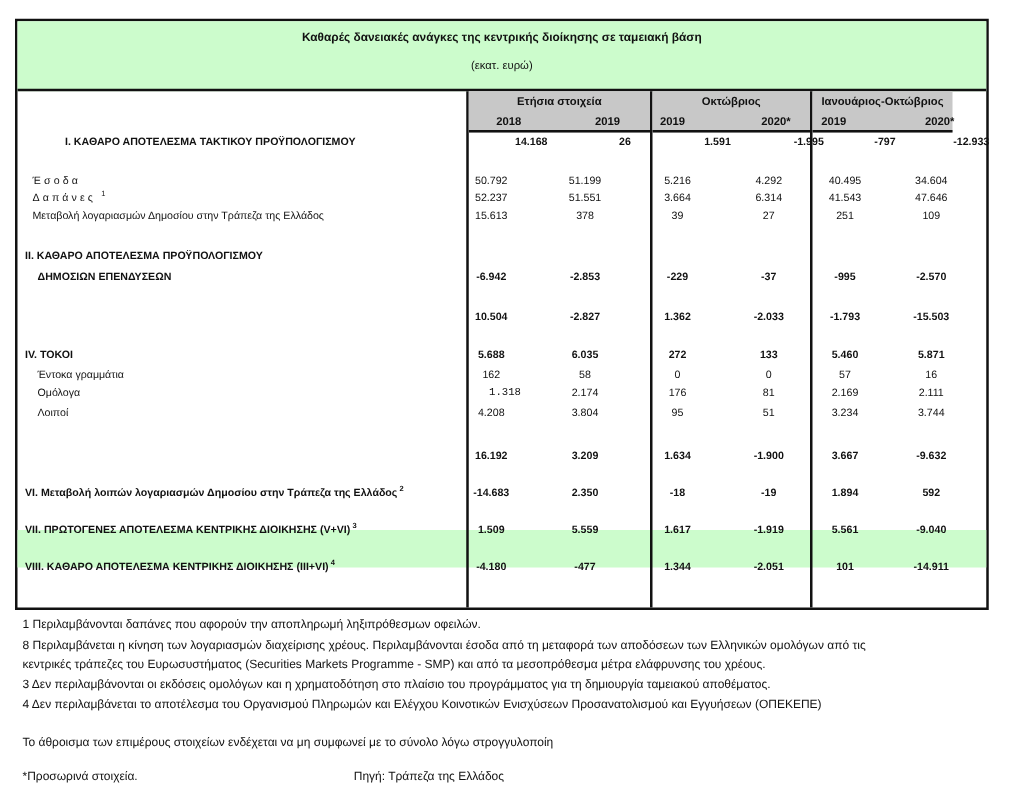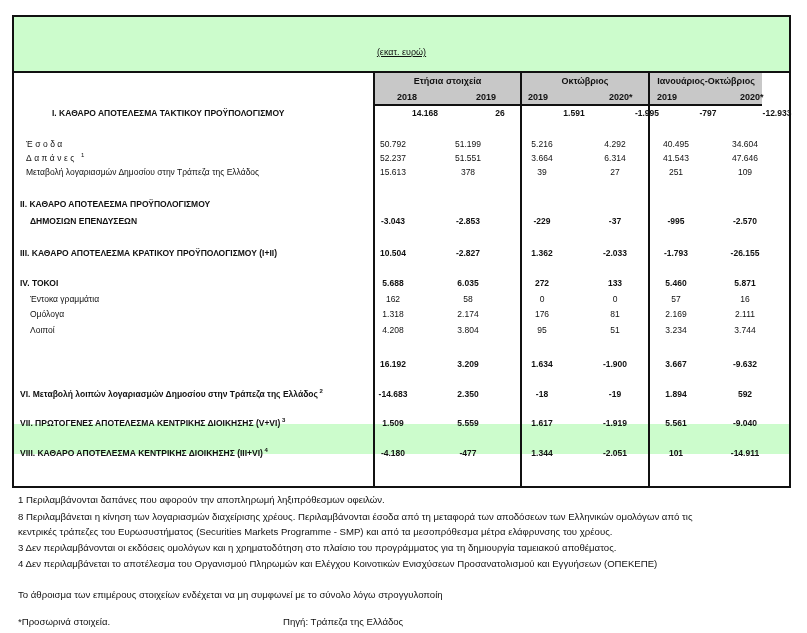--- a/index.html
+++ b/index.html
@@ -4,21 +4,21 @@
 <style>
   html, body { margin:0; padding:0; background:#ffffff; }
   body { width:807px; height:633px; position:relative; overflow:hidden;
          font-family:"Liberation Sans", sans-serif; color:#111; }
   .tbl { position:absolute; left:12px; top:15px; width:779px; height:473px;
          border:2px solid #111; box-sizing:border-box; }
   .title-block { position:absolute; left:0; top:0; width:100%; height:56px;
          background:#ccfccc; border-bottom:2px solid #111; box-sizing:border-box; }
   .title { position:absolute; top:8px; width:100%; text-align:center;
            font-size:9.5px; font-weight:bold; }
-  .subtitle { position:absolute; top:30px; width:100%; text-align:center; font-size:9px;text-decoration:underline; }
+  .subtitle { position:absolute; top:30px; width:100%; text-align:center; font-size:9px; }
   .col { position:absolute; top:56px; bottom:0; box-sizing:border-box; }
   .col-label { left:0; width:361px; border-right:2px solid #111; }
   .col-annual { left:361px; width:147px; border-right:2px solid #111; }
   .col-oct { left:508px; width:128px; border-right:2px solid #111; }
   .col-ytd { left:636px; width:112px; }
   .hdr { position:absolute; top:0; left:0; right:0; height:33px; background:#c8c8c8;
          border-bottom:2px solid #111; box-sizing:border-box; font-weight:bold; font-size:9px; }
   .hdr .group { position:absolute; top:3px; width:100%; text-align:center; }
   .hdr .y1, .hdr .y2 { position:absolute; top:19px; }
   .green-row { position:absolute; left:0; right:0; top:407px; height:30px;
@@ -31,20 +31,21 @@
   .spaced { letter-spacing:2.5px; }
   .notes { position:absolute; left:18px; top:494px; font-family:"Liberation Sans Narrow","Liberation Sans", sans-serif;
            font-size:9.6px; color:#111; }
   .note { position:absolute; left:0; white-space:nowrap; }
 </style>
 </head>
 <body>
 
 <div class="tbl">
   <div class="title-block">
+    <div class="title">Καθαρές δανειακές ανάγκες της κεντρικής διοίκησης σε ταμειακή βάση</div>
     <div class="subtitle">(εκατ. ευρώ)</div>
   </div>
 
   <div class="green-row"></div>
 
   <div class="col col-label"></div>
   <div class="col col-annual">
     <div class="hdr">
       <div class="group">Ετήσια στοιχεία</div>
       <div class="y1" style="left:22px">2018</div>
@@ -101,35 +102,34 @@
         <span class="val" style="left: 498px;">39</span>
         <span class="val" style="left: 571px;">27</span>
         <span class="val" style="left: 632px;">251</span>
         <span class="val" style="left: 701px;">109</span>
       </div>
       <div class="row" style="top: 180px;">
         <span class="lbl b" style="left: 6px;">II. ΚΑΘΑΡΟ ΑΠΟΤΕΛΕΣΜΑ ΠΡΟΫΠΟΛΟΓΙΣΜΟΥ</span>
       </div>
       <div class="row" style="top: 197px;">
         <span class="lbl b" style="left: 16px;">ΔΗΜΟΣΙΩΝ ΕΠΕΝΔΥΣΕΩΝ</span>
-        <span class="val b" style="left: 349px;">-3.043</span>
+        <span class="val b" style="left: 349px;">-6.942</span>
         <span class="val b" style="left: 424px;">-2.853</span>
         <span class="val b" style="left: 498px;">-229</span>
         <span class="val b" style="left: 571px;">-37</span>
         <span class="val b" style="left: 632px;">-995</span>
         <span class="val b" style="left: 701px;">-2.570</span>
       </div>
       <div class="row" style="top: 229px;">
-        <span class="lbl b" style="left: 6px;">III. ΚΑΘΑΡΟ ΑΠΟΤΕΛΕΣΜΑ ΚΡΑΤΙΚΟΥ ΠΡΟΫΠΟΛΟΓΙΣΜΟΥ (I+II)</span>
         <span class="val b" style="left: 349px;">10.504</span>
         <span class="val b" style="left: 424px;">-2.827</span>
         <span class="val b" style="left: 498px;">1.362</span>
         <span class="val b" style="left: 571px;">-2.033</span>
         <span class="val b" style="left: 632px;">-1.793</span>
-        <span class="val b" style="left: 701px;">-26.155</span>
+        <span class="val b" style="left: 701px;">-15.503</span>
       </div>
       <div class="row" style="top: 259px;">
         <span class="lbl b" style="left: 6px;">IV. ΤΟΚΟΙ</span>
         <span class="val b" style="left: 349px;">5.688</span>
         <span class="val b" style="left: 424px;">6.035</span>
         <span class="val b" style="left: 498px;">272</span>
         <span class="val b" style="left: 571px;">133</span>
         <span class="val b" style="left: 632px;">5.460</span>
         <span class="val b" style="left: 701px;">5.871</span>
       </div>
@@ -137,21 +137,21 @@
         <span class="lbl" style="left: 16px;">Έντοκα γραμμάτια</span>
         <span class="val" style="left: 349px;">162</span>
         <span class="val" style="left: 424px;">58</span>
         <span class="val" style="left: 498px;">0</span>
         <span class="val" style="left: 571px;">0</span>
         <span class="val" style="left: 632px;">57</span>
         <span class="val" style="left: 701px;">16</span>
       </div>
       <div class="row" style="top: 290px;">
         <span class="lbl" style="left: 16px;">Ομόλογα</span>
-        <span class="val" style="left: 349px;">1.318</span>
+        <span class="val" style="left: 360px; font-family: Liberation Mono, monospace;">1.318</span>
         <span class="val" style="left: 424px;">2.174</span>
         <span class="val" style="left: 498px;">176</span>
         <span class="val" style="left: 571px;">81</span>
         <span class="val" style="left: 632px;">2.169</span>
         <span class="val" style="left: 701px;">2.111</span>
       </div>
       <div class="row" style="top: 306px;">
         <span class="lbl" style="left: 16px;">Λοιποί</span>
         <span class="val" style="left: 349px;">4.208</span>
         <span class="val" style="left: 424px;">3.804</span>

